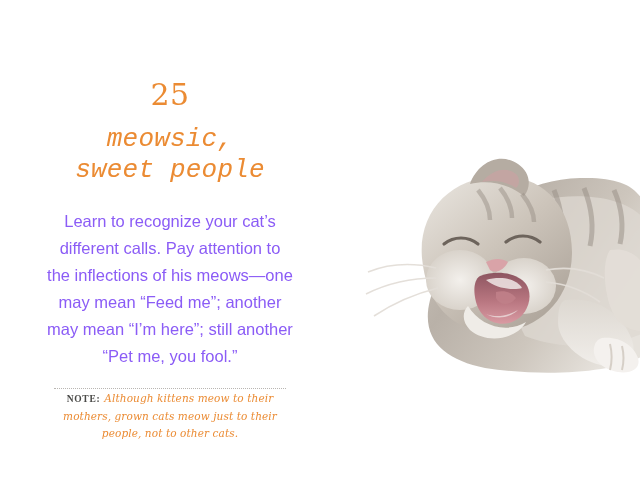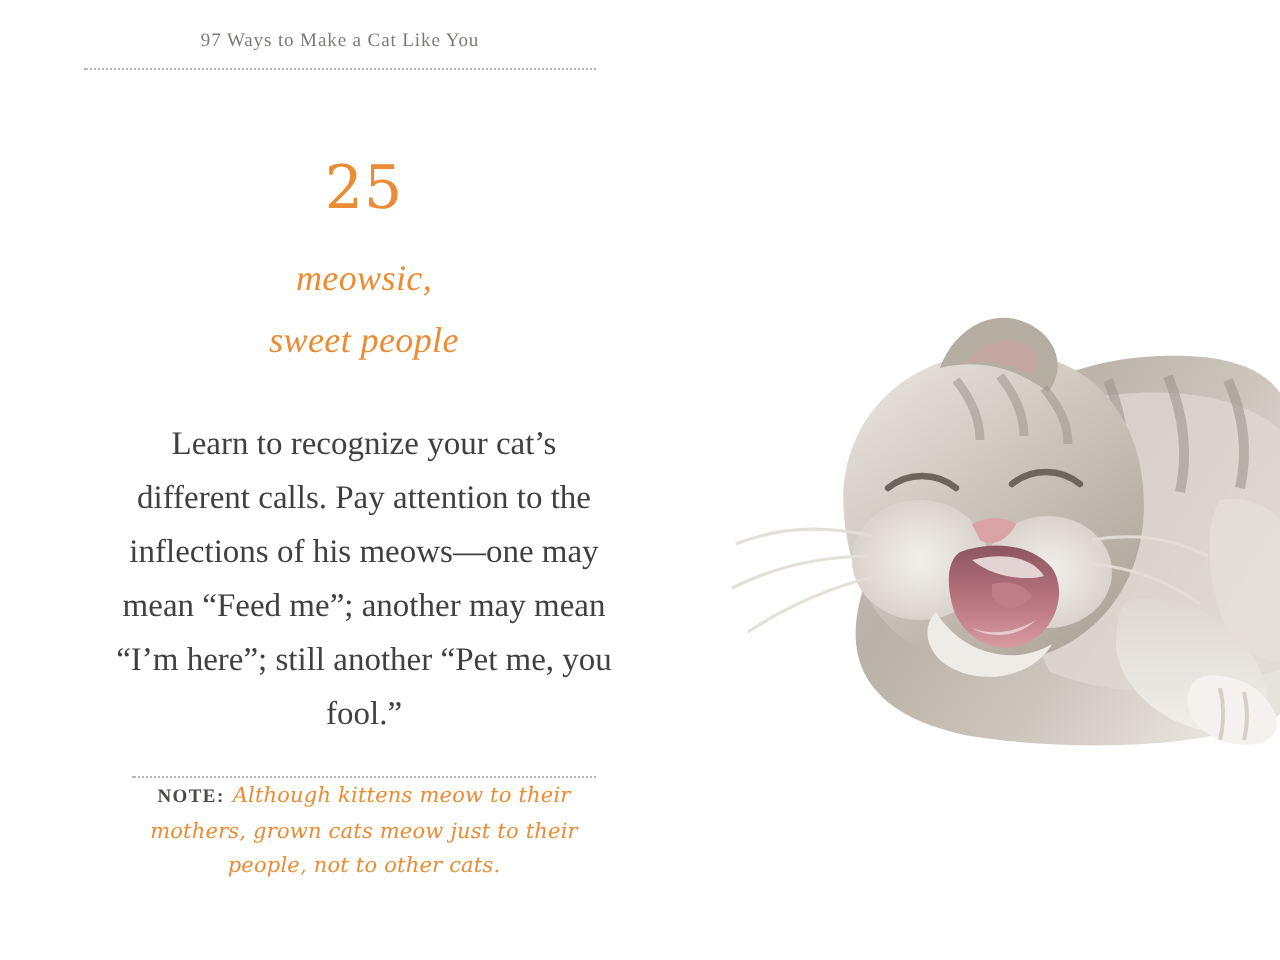--- a/index.html
+++ b/index.html
@@ -41,50 +41,50 @@
   .dotted-rule {
     width: 256px;
     height: 0;
     border-top: 1px dotted #b9b6b2;
     margin-top: 6px;
   }
 
   
   .left-col {
     position: absolute;
-    left: 54px;
+    left: 42px;
     top: 66px;
     width: 256px;
     text-align: center;
   }
 
   .entry-number {
     font-family: "DejaVu Serif", serif;
     font-size: 30px;
     color: #eb8b33;
     line-height: 34px;
     margin-top: 12px;
     letter-spacing: 0.5px;
   }
 
   .entry-title {
-    font-family: Liberation Serif, serif;
+    font-family: Liberation Mono, monospace;
     font-style: italic;
-    font-size: 18px;
+    font-size: 26px;
     line-height: 31px;
     color: #eb8b33;
     margin-top: 12px;
     letter-spacing: 0.2px;
   }
 
   .entry-body {
-    font-family: Liberation Serif, serif;
+    font-family: Liberation Sans, sans-serif;
     font-size: 16.5px;
     line-height: 27px;
-    color: #404040;
+    color: #8b5cf6;
     margin-top: 22px;
     padding: 0 4px;
   }
 
   .rule-below {
     width: 232px;
     height: 0;
     border-top: 1px dotted #b9b6b2;
     margin: 18px auto 0 auto;
   }
@@ -120,24 +120,20 @@
   }
   .photo svg {
     display: block;
   }
 </style>
 </head>
 <body>
 
 <div class="page">
 
-  <div class="running-head">
-    <span class="rh-text">97 Ways to Make a Cat Like You</span>
-    <div class="dotted-rule"></div>
-  </div>
 
   <div class="left-col">
 
     <div class="entry-number">25</div>
 
     <div class="entry-title">
       <div>meowsic,</div>
       <div>sweet people</div>
     </div>
 

